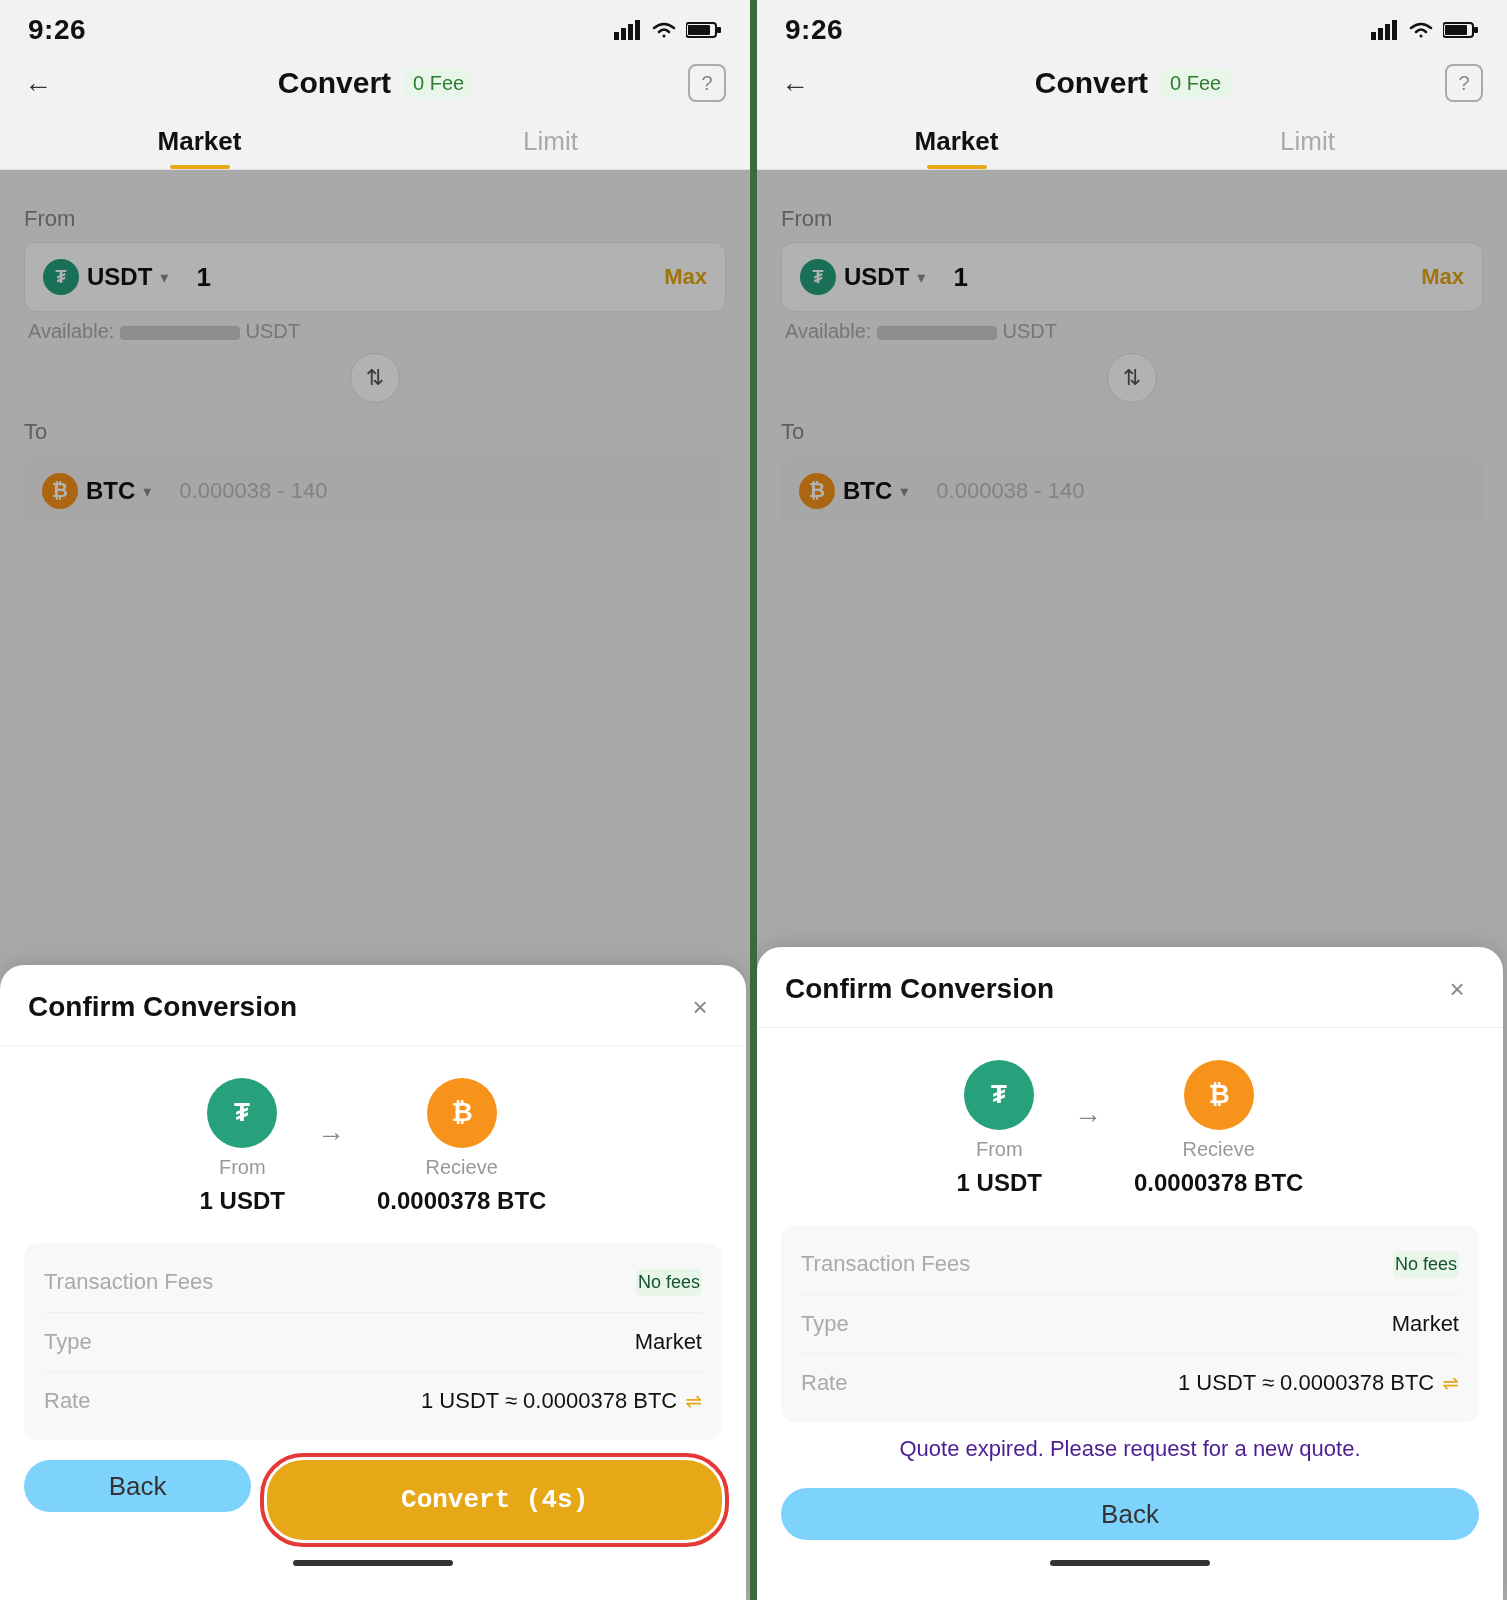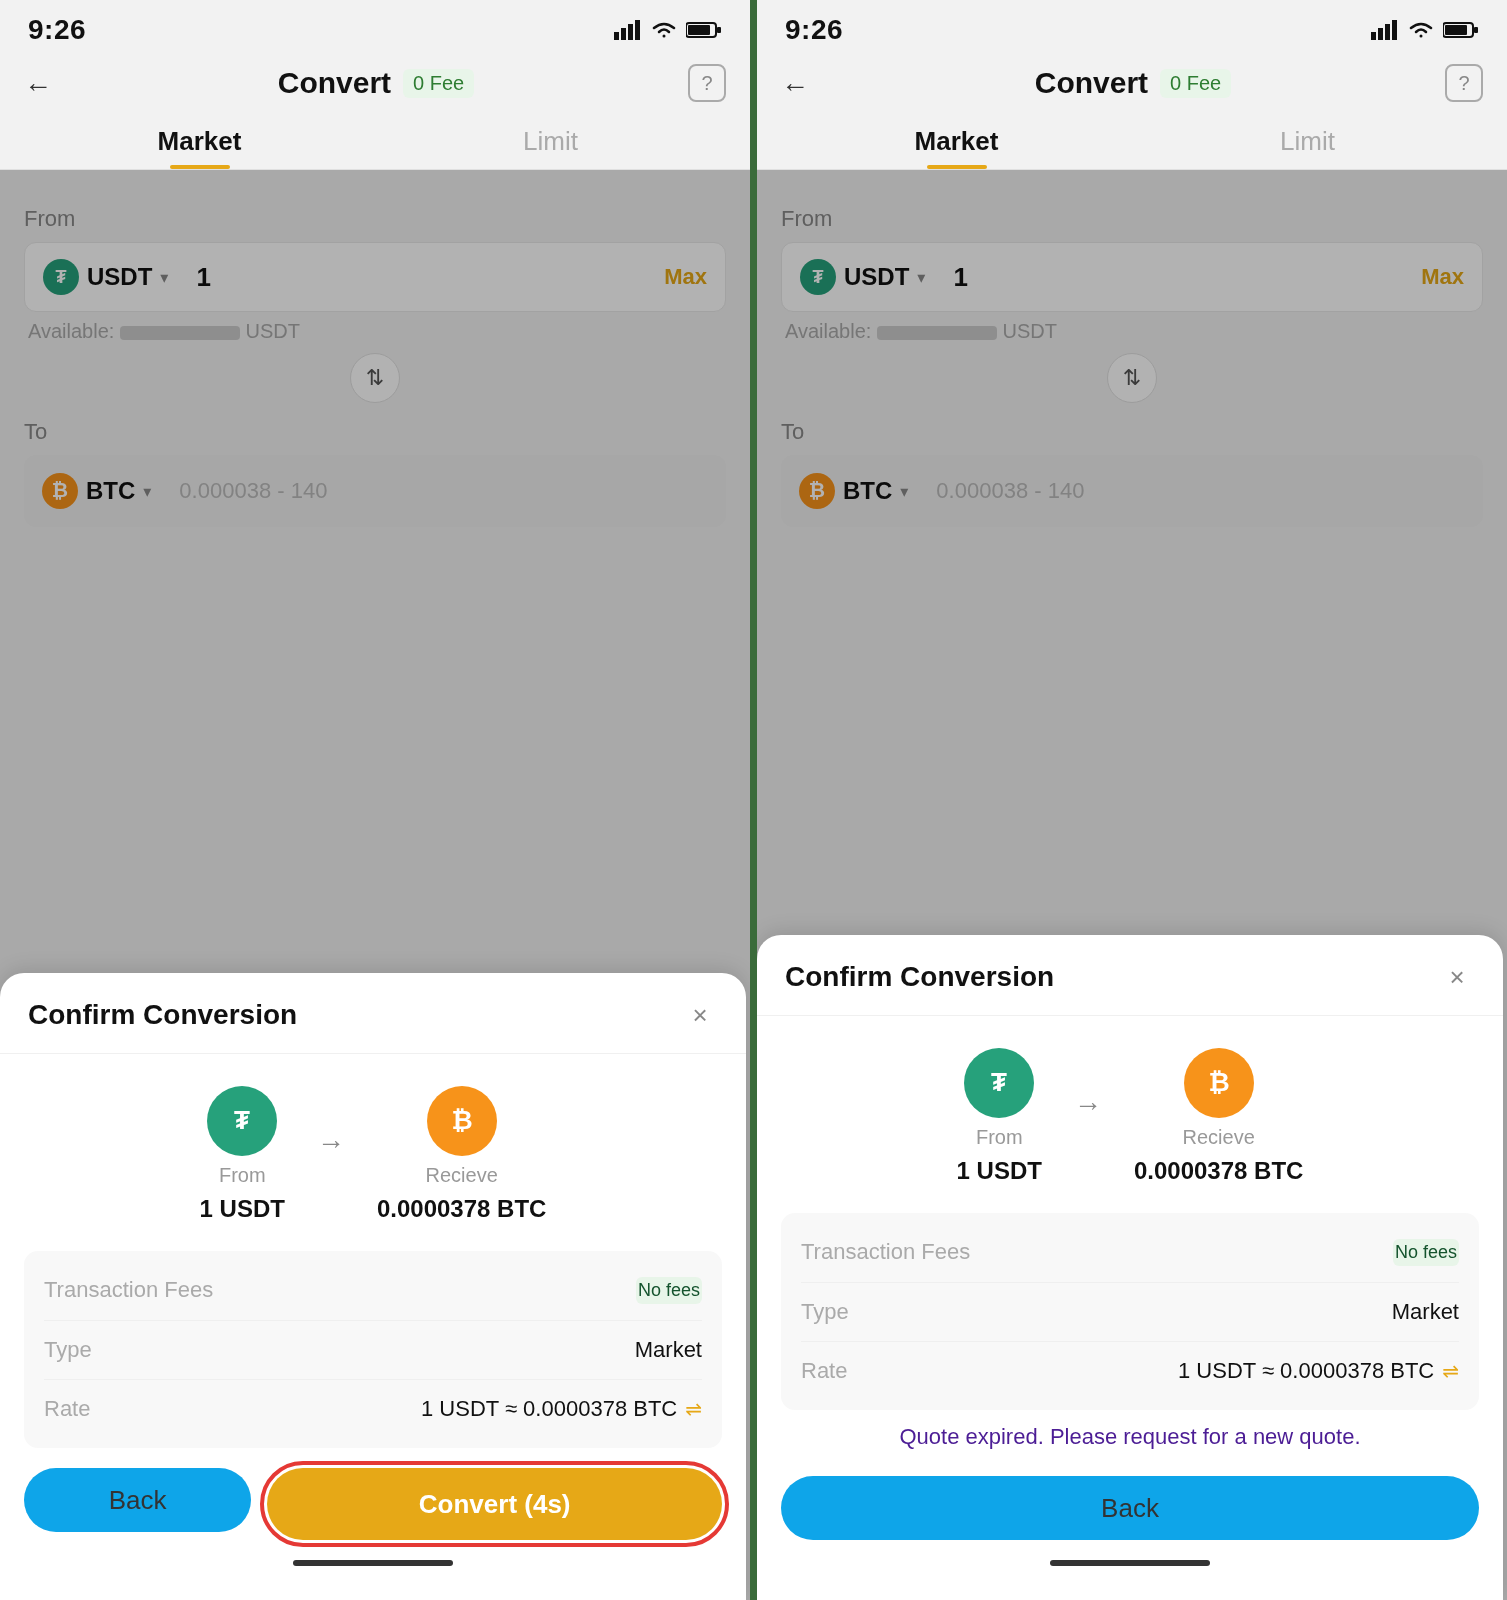--- a/index.html
+++ b/index.html
@@ -364,45 +364,46 @@
     }
 
     
     .action-buttons {
       display: flex;
       gap: 16px;
       padding: 20px 24px 10px 24px;
     }
     .btn-back {
       flex: 1;
-      height: 64px;
-      background: #0ea5e9;
+      height: 52px;
+      background: #7dd3fc;
       border-radius: 36px;
       border: none;
       font-size: 26px;
       color: #333;
       font-weight: 500;
       cursor: pointer;
       display: flex;
       align-items: center;
       justify-content: center;
     }
     .btn-convert {
       flex: 2;
-      height: 72px;
+      height: 80px;
       background: #e6a817;
       border-radius: 36px;
       border: none;
       font-size: 26px;
       color: #fff;
       font-weight: 600;
       cursor: pointer;
       display: flex;
       align-items: center;
       justify-content: center;
+      font-family: Liberation Mono, monospace;
     }
     .btn-convert.highlighted {
       outline: 4px solid #e53935;
       outline-offset: 3px;
     }
     .btn-refresh {
       flex: 2;
       height: 72px;
       background: #e6a817;
       border-radius: 36px;

